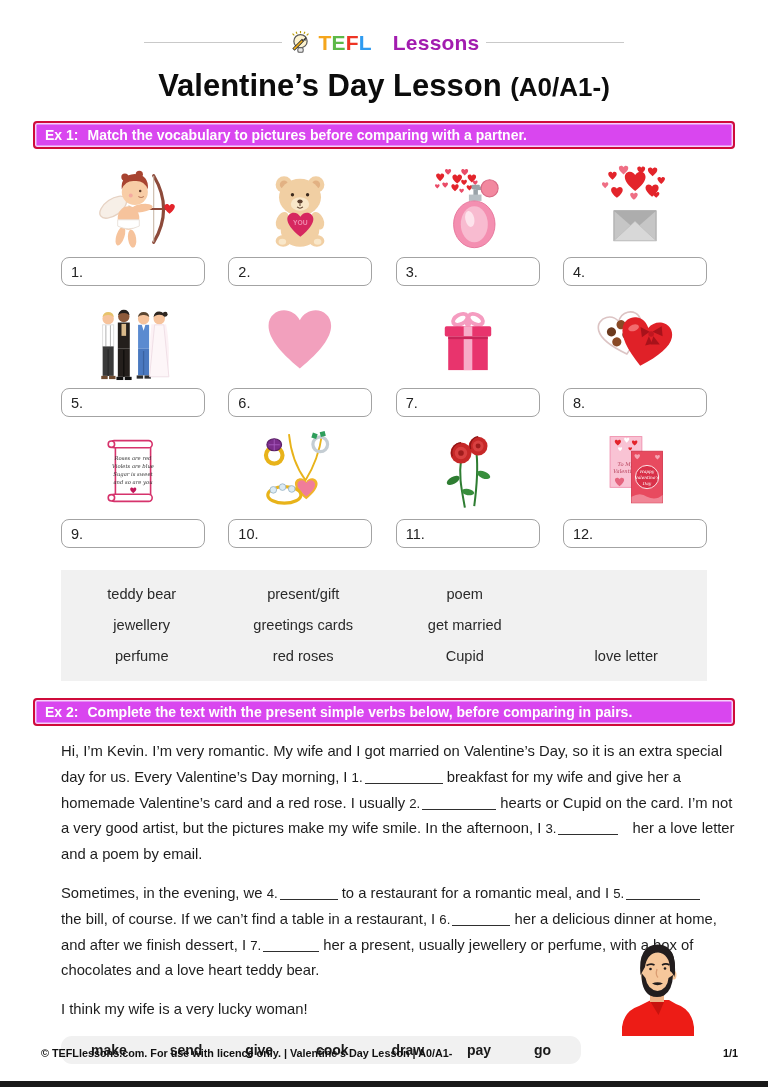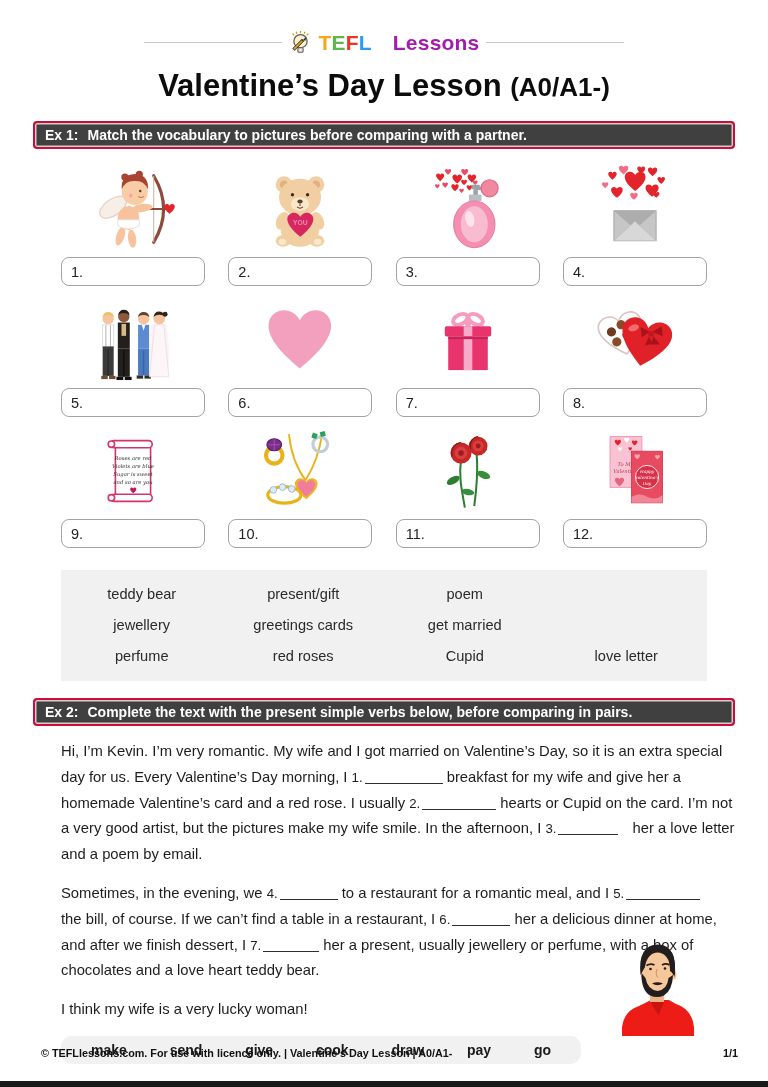--- a/index.html
+++ b/index.html
@@ -11,21 +11,21 @@
   .logo-line{width:138px;height:1px;background:#c9c9c9;}
   .brand{display:flex;align-items:center;font-weight:bold;font-size:21px;letter-spacing:.2px;}
   .brand .ltr{display:inline-block;}
   .brand .suffix{color:#a21caf;margin-left:21px;text-align:right;}
 
   
   .title{ text-align:center;margin-top:13px;font-weight:bold;font-size:31px;color:#0c0c0c;}
   .title .level{font-size:26px;}
 
   
-  .ex-banner{margin:17px 33px 0 33px;background:#404040;border:2px solid #CF0B3A;border-radius:4px;
+  .ex-banner{margin:17px 33px 0 33px;background:#d946ef;border:2px solid #CF0B3A;border-radius:4px;
              box-shadow:inset 0 0 0 1.5px rgba(255,255,255,.75);
              color:#fff;font-weight:bold;font-size:14px;display:flex;gap:9px;
              padding:4px 10px;align-items:center;}
   .ex-banner .ex-label{white-space:nowrap;}
 
   
   .pics-grid{margin:12px 61px 0 61px;width:646px;display:grid;
              grid-template-columns:repeat(4,144px);justify-content:space-between;}
   .pic-cell{display:flex;flex-direction:column;margin-bottom:6px;}
   .pic{height:96px;display:flex;align-items:center;justify-content:center;}

